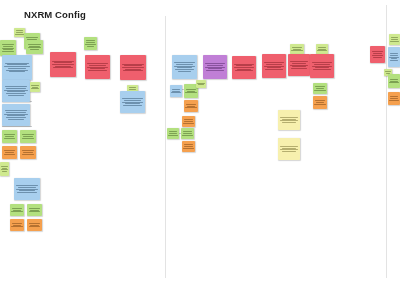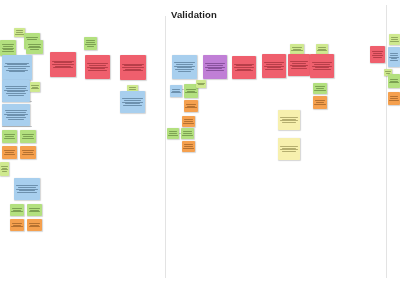--- a/index.html
+++ b/index.html
@@ -60,21 +60,21 @@
   .c-yellow{background:#f7f0ae; color:#5a5418;}
 
   .connector{position:absolute;background:#9aa0a6;opacity:.5;}
 </style>
 </head>
 <body>
 
 <div id="board">
     <div class="divider" style="left: 165px; top: 16px; height: 262px; background: rgb(227, 227, 227);"></div>
     <div class="divider" style="left: 386px; top: 5px; height: 273px; background: rgb(227, 227, 227);"></div>
-    <div class="lane-title" style="left: 171px; top: 9px;">Validation</div>
+    <div class="lane-title" style="left: 24px; top: 9px;">NXRM Config</div>
     <div class="connector" style="left: 2px; top: 101px; width: 30px; height: 1px;"></div>
     <div class="connector" style="left: 2px; top: 126px; width: 30px; height: 1px;"></div>
     <div class="connector" style="left: 178px; top: 89px; width: 8px; height: 1px;"></div>
     <div class="connector" style="left: 177px; top: 133px; width: 6px; height: 1px;"></div>
     <div class="sticky c-lime" style="left: 14px; top: 28px; width: 11px; height: 9px;">
       <span class="tx">
         <i style="width: 88%; margin-left: 6%;"></i>
         <i style="width: 74%; margin-left: 13%;"></i>
         <i style="width: 92%; margin-left: 4%;"></i>
       </span>

